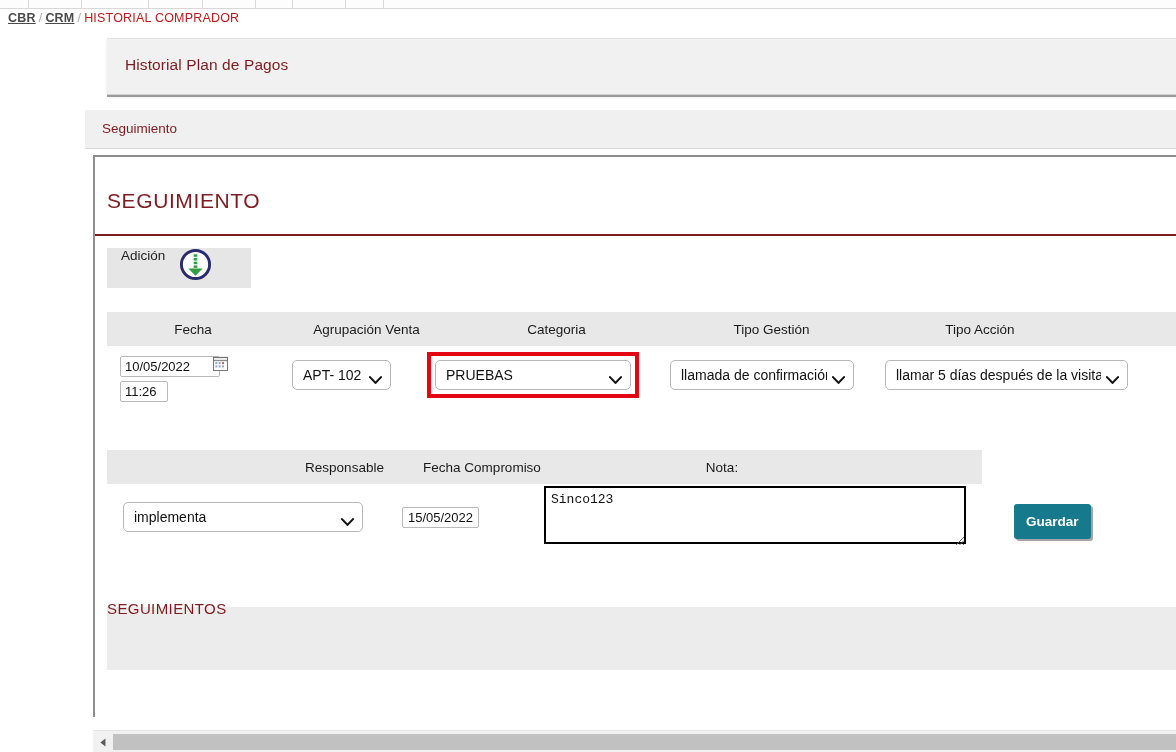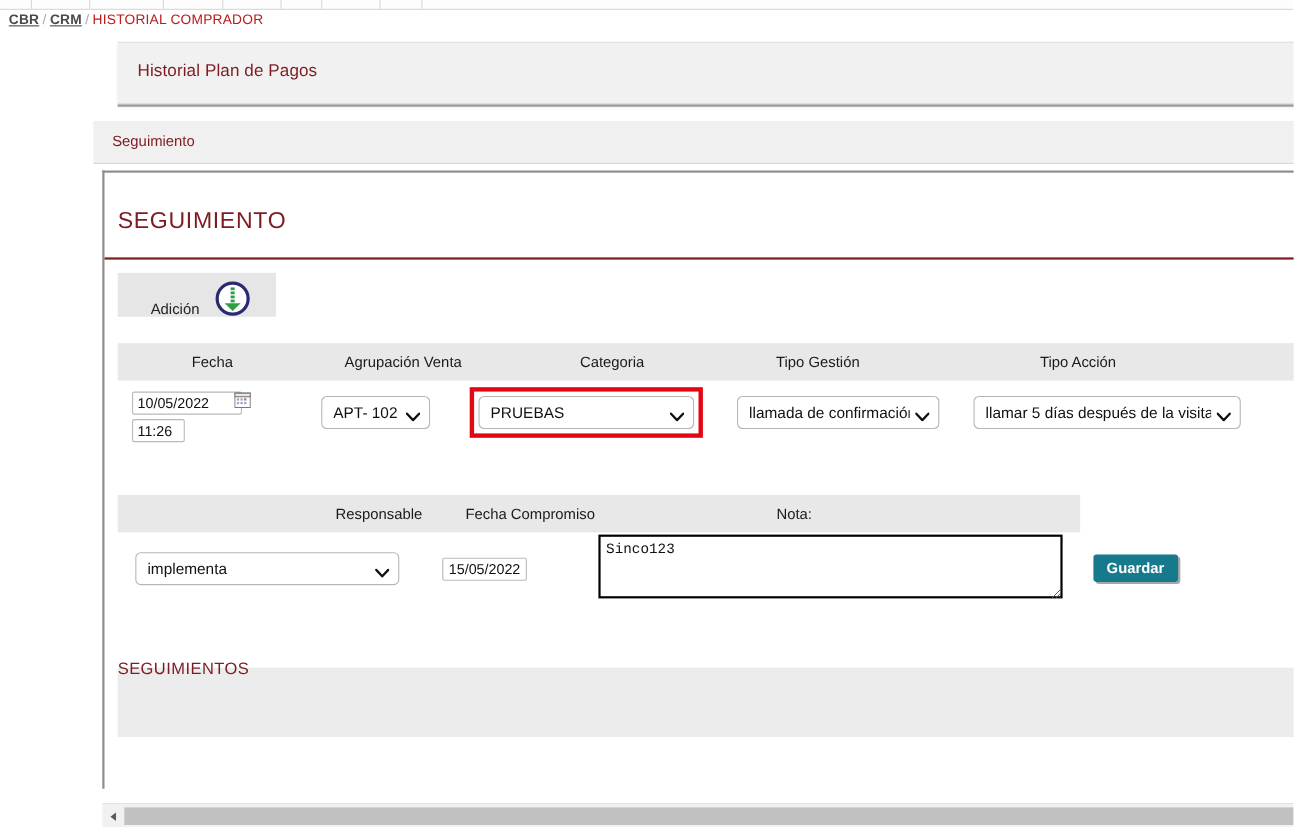--- a/index.html
+++ b/index.html
@@ -79,21 +79,21 @@
   .card-rule {
     position: absolute; left: 0px; right: 0; top: 77px; height: 2px;
     background: #7d1b20;
   }
 
   
   .adicion-tab {
     position: absolute; left: 12px; top: 91px;
     width: 144px; height: 40px;
     background: #e6e6e6;
-    display: flex; align-items: flex-end; padding-left: 30px; gap: 14px;
+    display: flex; align-items: flex-start; padding-left: 14px; gap: 14px;
   }
   .adicion-label { font-size: 13.5px; color: #222; }
   .adicion-icon { width: 33px; height: 33px; display:block; }
 
   
   .hdr-bar {
     position: absolute;
     background: #e8e8e8;
     height: 34px;
   }
@@ -169,23 +169,24 @@
   .btn-guardar {
     position: absolute;
     background: #17798c;
     color: #ffffff;
     border: none;
     border-radius: 3px;
     font-family: "Liberation Sans", sans-serif;
     font-size: 13.5px;
     font-weight: bold;
     padding: 0 12px;
-    height: 25px;
+    height: 35px;
     cursor: pointer;
     box-shadow: 2px 2px 0 rgba(0,0,0,0.35);
+    margin-left: 20px;
   }
 
   
   .segs-panel {
     position: absolute; left: 12px; top: 450px;
     right: 0px; height: 63px;
     background: #ececec;
   }
   .segs-title {
     position: absolute; left: 12px; top: 443px;
@@ -255,21 +256,21 @@
           <rect x="15.1" y="17.9" width="3.8" height="2.6" fill="#2f9e44"></rect>
           <polygon points="9.5,21.2 24.5,21.2 17,28.6" fill="#2f9e44"></polygon>
         </svg>
       </span>
     </div>
 
     <div class="hdr-bar" style="left:12px; right:0px; top:155px;">
       <div class="hdr-cell" style="left:0px;   width:172px;">Fecha</div>
       <div class="hdr-cell" style="left:172px; width:175px;">Agrupación Venta</div>
       <div class="hdr-cell" style="left:347px; width:205px;">Categoria</div>
-      <div class="hdr-cell" style="left:524px; width:225px;">Tipo Gestión</div>
+      <div class="hdr-cell" style="left:552px; width:225px;">Tipo Gestión</div>
       <div class="hdr-cell" style="left:744px; width:258px;">Tipo Acción</div>
     </div>
 
     <div class="row1">
 
       <input class="date-input" style="left: 25px; top: 5px; width: 100px;" readonly="" value="10/05/2022">
       <span class="cal-icon" style="left:118px; top:5px;">
         <svg viewBox="0 0 16 16" width="15" height="15">
           <rect x="0.5" y="1.5" width="15" height="14" fill="#ffffff" stroke="#6f6f6f"></rect>
           <rect x="0.5" y="1.5" width="15" height="3.5" fill="#e9e9e9" stroke="#6f6f6f"></rect>

